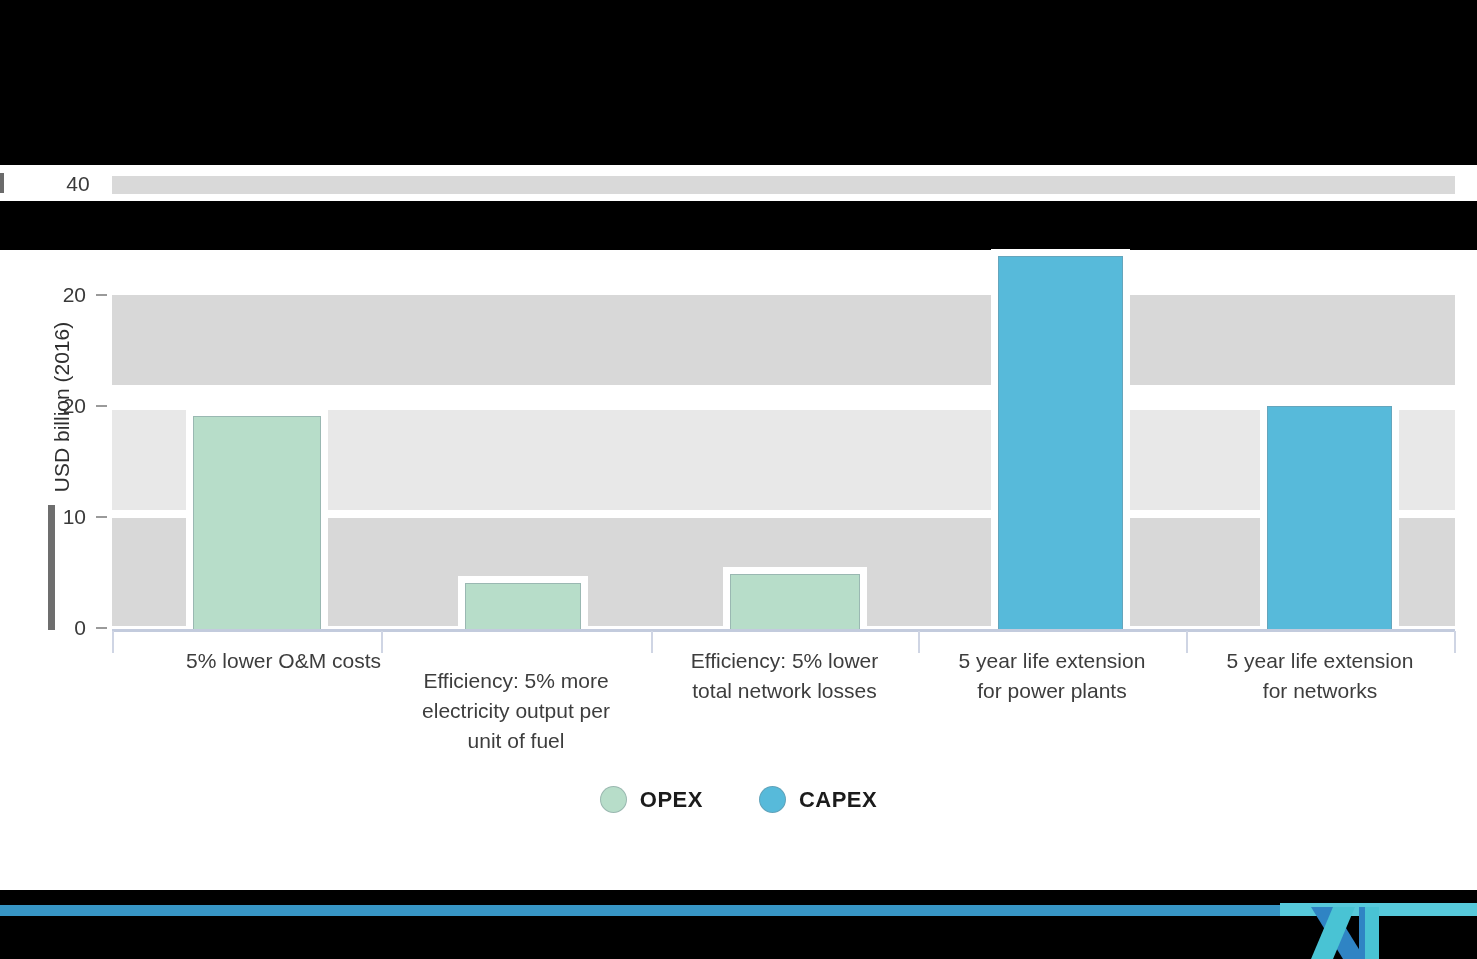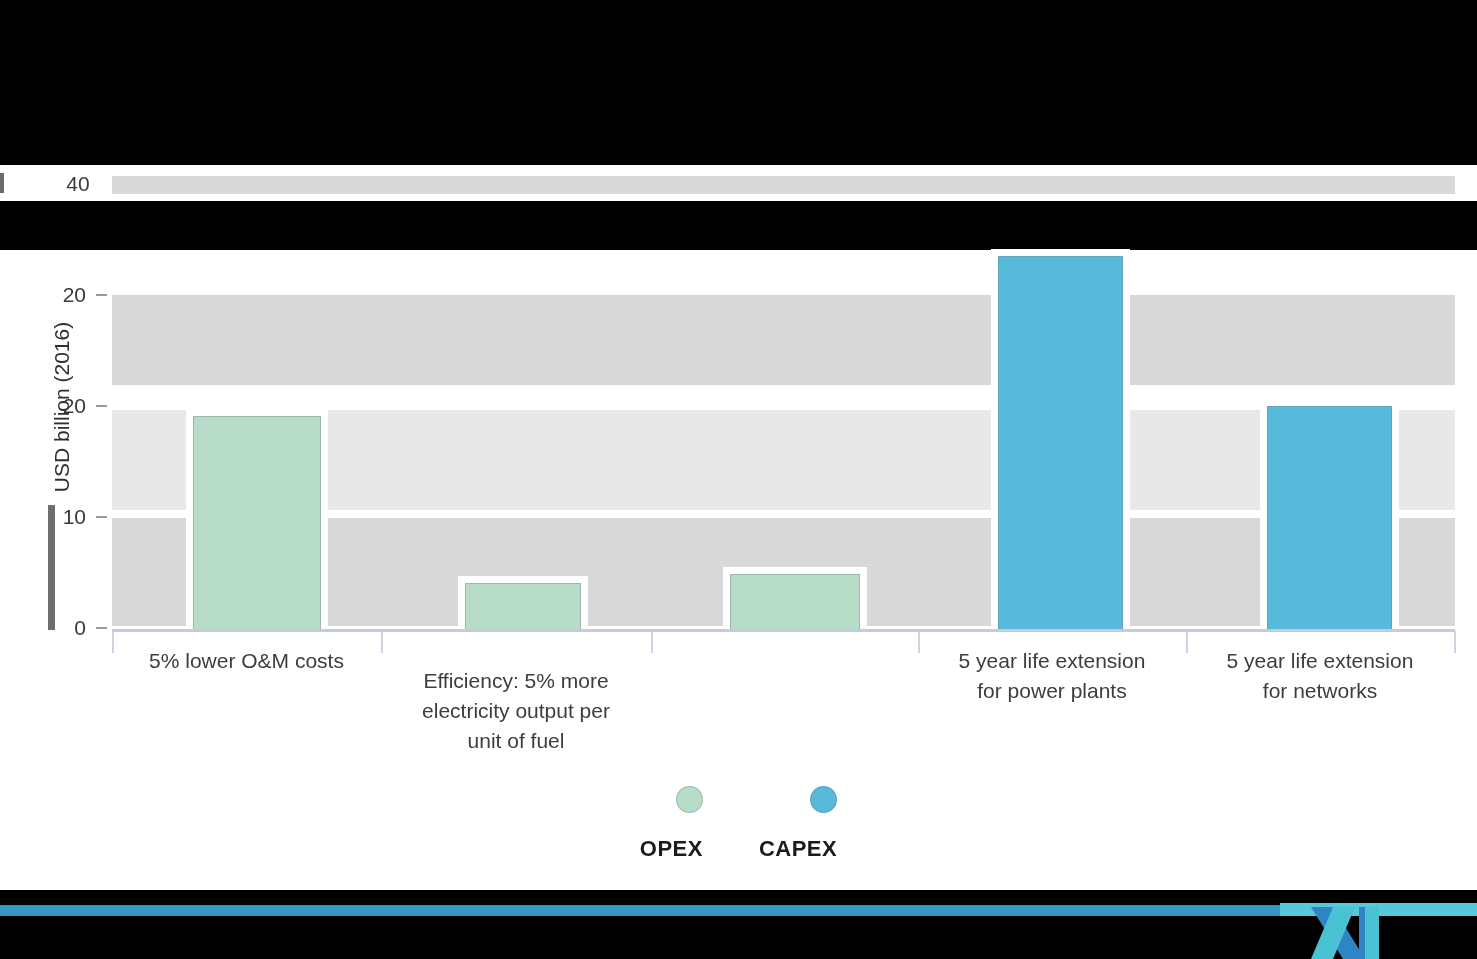--- a/index.html
+++ b/index.html
@@ -120,21 +120,21 @@
   
   #legend {
     position: absolute;
     left: 0; top: 786px;
     width: 1477px;
     display: flex;
     justify-content: center;
     align-items: center;
     gap: 56px;
   }
-  .legend-item { display: flex; align-items: flex-end; gap: 23px; flex-direction: column; }
+  .legend-item { display: flex; align-items: center; gap: 13px; }
   .legend-dot {
     width: 27px; height: 27px; border-radius: 50%;
     border: 1px solid rgba(110,130,140,.4);
   }
   .legend-text {
     font-size: 22px; font-weight: bold; color: #1b1b1b;
     letter-spacing: .5px;
   }
 
   
@@ -196,24 +196,26 @@
   <div class="ytick-label" style="top:616px;">0</div>
 
   <div id="xaxis-line"></div>
   <div class="xsep" style="left:112px;"></div>
   <div class="xsep" style="left:381px;"></div>
   <div class="xsep" style="left:651px;"></div>
   <div class="xsep" style="left:918px;"></div>
   <div class="xsep" style="left:1186px;"></div>
   <div class="xsep" style="left:1454px;"></div>
 
-  <div class="xlabel" style="left:112px; width:269px;">5% lower O&amp;M costs</div>
+  <div class="xlabel" style="left:112px; width:269px;text-align:right;">5% lower O&amp;M costs</div>
   <div class="xlabel" style="left:381px; width:270px;margin-top:20px;">Efficiency: 5% more
 electricity output per
 unit of fuel</div>
+  <div class="xlabel" style="left:651px; width:267px;">Efficiency: 5% lower
+total network losses</div>
   <div class="xlabel" style="left:918px; width:268px;">5 year life extension
 for power plants</div>
   <div class="xlabel" style="left:1186px;width:268px;">5 year life extension
 for networks</div>
 
   <div id="legend">
     <div class="legend-item">
       <span class="legend-dot" style="background:#b7ddc9;"></span>
       <span class="legend-text">OPEX</span>
     </div>

